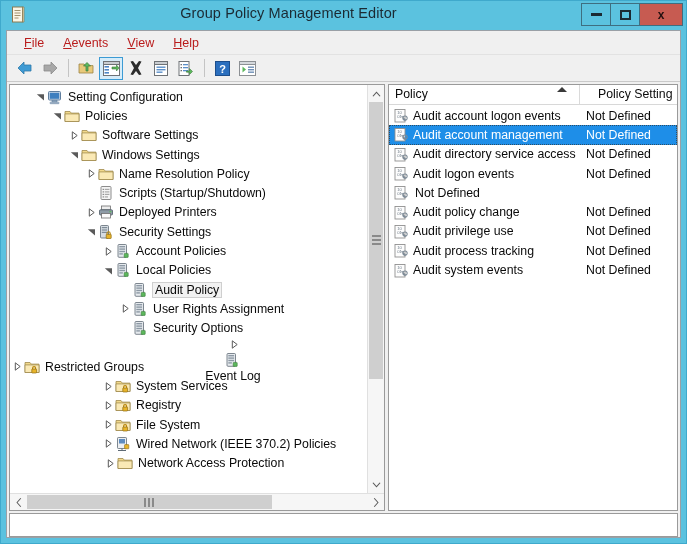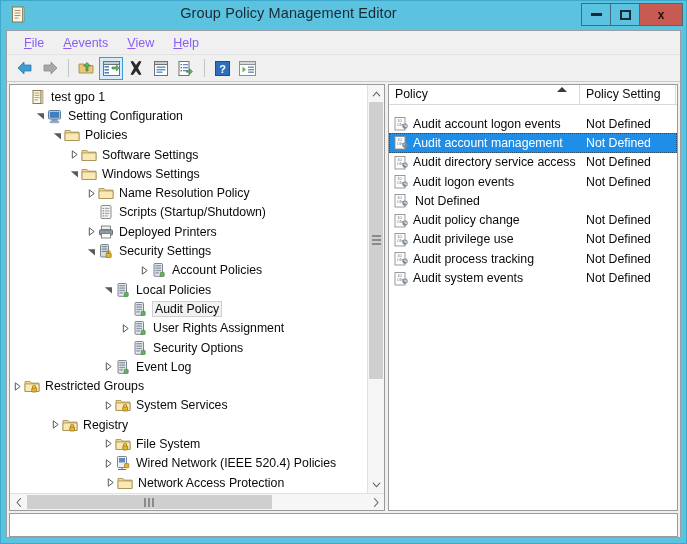--- a/index.html
+++ b/index.html
@@ -67,21 +67,21 @@
 
   
   .menubar {
     height: 24px; flex: 0 0 24px;
     background: #F0F0F0;
     display: flex; align-items: center;
     padding-left: 8px;
     border-bottom: 1px solid #E2E2E2;
   }
   .menuitem {
-    font-size: 12.5px; color: #8b5cf6;
+    font-size: 12.5px; color: #b91c1c;
     padding: 3px 10px 3px 9px;
     cursor: default;
   }
   .menuitem u { text-decoration: underline; }
 
   
   .toolbar {
     height: 27px; flex: 0 0 27px;
     background: #F0F0F0;
     display: flex; align-items: center;
@@ -105,21 +105,21 @@
     overflow: hidden;
   }
   .pane {
     background: #FFFFFF;
     border: 1px solid #9A9A9A;
     position: relative;
     overflow: hidden;
   }
   .pane.left  { width: 376px; flex: 0 0 376px; display: flex; flex-direction: column; }
   .pane-gap   { width: 3px; flex: 0 0 3px; }
-  .pane.right { flex: 1 1 auto; display: flex; flex-direction: column; gap: 8px; }
+  .pane.right { flex: 1 1 auto; display: flex; flex-direction: column; }
 
   
   .tree-wrap { flex: 1 1 auto; display: flex; overflow: hidden; }
   .tree {
     flex: 1 1 auto;
     overflow: hidden;
     padding: 2px 0 0 0;
     background: #fff;
   }
   .tnode {
@@ -190,21 +190,21 @@
   }
   .lv-col {
     font-size: 12.3px; color: #0A0A0A;
     padding: 2px 0 0 6px;
     border-right: 1px solid #DADADA;
     position: relative;
     white-space: nowrap;
     overflow: hidden;
   }
   .lv-col.c1 { width: 191px; flex: 0 0 191px; }
-  .lv-col.c2 { width: 96px; flex: 0 0 96px; }
+  .lv-col.c2 { width: 96px; flex: 0 0 96px; margin-left: 12px; }
   .lv-col.c3 { flex: 1 1 auto; }
   .sortarrow {
     position: absolute; right: 12px; top: 2px;
     width: 0; height: 0;
     border-left: 5px solid transparent;
     border-right: 5px solid transparent;
     border-bottom: 5px solid #3A3A3A;
   }
   .lv-body { flex: 1 1 auto; overflow: hidden; background: #fff; padding-top: 1px; }
   .lrow {
@@ -347,34 +347,20 @@
             </g>
         </svg>
       </div>
     </div>
 
     <div class="panes">
 
       <div class="pane left">
         <div class="tree-wrap">
           <div class="tree" id="tree">
-              <div class="tnode" style="padding-left: 6px;">
-                <span class="tw"></span>
-                <span class="ticon"><svg width="16" height="16" viewBox="0 0 16 16">
-                    <rect x="3" y="1.5" width="8" height="13" fill="#FAF6E6" stroke="#8A7A52"></rect>
-                    <path d="M11 1.5 h2 v13 h-2z" fill="#E4D9B4" stroke="#8A7A52" stroke-width=".6"></path>
-                    <g stroke="#8A7A52" stroke-width=".7">
-                      <line x1="4.5" y1="4" x2="9.5" y2="4"></line>
-                      <line x1="4.5" y1="6.3" x2="9.5" y2="6.3"></line>
-                      <line x1="4.5" y1="8.6" x2="9.5" y2="8.6"></line>
-                      <line x1="4.5" y1="10.9" x2="8" y2="10.9"></line>
-                    </g>
-                  </svg></span>
-                <span class="tlabel">test gpo 1</span>
-              </div>
               <div class="tnode" style="padding-left: 23px;">
                 <span class="tw">
                   <svg width="9" height="9" viewBox="0 0 9 9">
                     <path d="M0.8 2.2 L8 2.2 L8 8.6 Z" fill="#5A5A5A"></path>
                   </svg>
                 </span>
                 <span class="ticon"><svg width="16" height="16" viewBox="0 0 16 16">
                     <rect x="1.5" y="2.5" width="12" height="8.5" rx="1" fill="#C9D8E8" stroke="#5F7E9E"></rect>
                     <rect x="2.8" y="3.8" width="9.4" height="6" fill="#3E7FBF"></rect>
                     <rect x="5" y="11.5" width="5" height="1.6" fill="#9AAFC4" stroke="#5F7E9E" stroke-width=".6"></rect>
@@ -474,21 +460,21 @@
                     <g fill="#7E8B97">
                       <rect x="3.8" y="3" width="5.4" height="1.2"></rect>
                       <rect x="3.8" y="5.4" width="5.4" height="1.2"></rect>
                       <rect x="3.8" y="7.8" width="5.4" height="1.2"></rect>
                     </g>
                     <path d="M9 10.6 v-1.2 a1.6 1.6 0 0 1 3.2 0 v1.2" fill="none" stroke="#B8860B" stroke-width="1.1"></path>
                     <rect x="8.2" y="10.3" width="5" height="4.2" rx=".6" fill="#E8B429" stroke="#8C6A14" stroke-width=".7"></rect>
                   </svg></span>
                 <span class="tlabel">Security Settings</span>
               </div>
-              <div class="tnode" style="padding-left: 91px; margin-left: 36px;">
+              <div class="tnode" style="padding-left: 91px;">
                 <span class="tw">
                   <svg width="9" height="9" viewBox="0 0 9 9">
                     <path d="M2.3 0.8 L7.2 4.5 L2.3 8.2 Z" fill="none" stroke="#5A5A5A" stroke-width="1"></path>
                   </svg>
                 </span>
                 <span class="ticon"><svg width="16" height="16" viewBox="0 0 16 16">
                     <rect x="3" y="1.5" width="8.5" height="12.8" rx="1" fill="#E6EAEE" stroke="#5E6A75" stroke-width=".8"></rect>
                     <g fill="#8D99A5">
                       <rect x="4.3" y="3" width="5.8" height="1.4"></rect>
                       <rect x="4.3" y="5.4" width="5.8" height="1.4"></rect>
@@ -556,21 +542,21 @@
                     <g fill="#8D99A5">
                       <rect x="4.3" y="3" width="5.8" height="1.4"></rect>
                       <rect x="4.3" y="5.4" width="5.8" height="1.4"></rect>
                       <rect x="4.3" y="7.8" width="5.8" height="1.4"></rect>
                       <rect x="4.3" y="10.2" width="3.6" height="1.4"></rect>
                     </g>
                     <rect x="9.2" y="10.4" width="4" height="4" rx=".5" fill="#5CB85C" stroke="#3C7A3C" stroke-width=".6"></rect>
                   </svg></span>
                 <span class="tlabel">Security Options</span>
               </div>
-              <div class="tnode" style="padding-left: 91px;">
+              <div class="tnode" style="padding-left: 91px; flex-direction: column;">
                 <span class="tw">
                   <svg width="9" height="9" viewBox="0 0 9 9">
                     <path d="M2.3 0.8 L7.2 4.5 L2.3 8.2 Z" fill="none" stroke="#5A5A5A" stroke-width="1"></path>
                   </svg>
                 </span>
                 <span class="ticon"><svg width="16" height="16" viewBox="0 0 16 16">
                     <rect x="3" y="1.5" width="8.5" height="12.8" rx="1" fill="#E6EAEE" stroke="#5E6A75" stroke-width=".8"></rect>
                     <g fill="#8D99A5">
                       <rect x="4.3" y="3" width="5.8" height="1.4"></rect>
                       <rect x="4.3" y="5.4" width="5.8" height="1.4"></rect>
@@ -602,21 +588,21 @@
                   </svg>
                 </span>
                 <span class="ticon"><svg width="16" height="16" viewBox="0 0 16 16">
                     <path d="M1 3.5 h5 l1.3 1.6 H15 V13.5 H1 Z" fill="#F2D98B" stroke="#A08A4E" stroke-width=".8"></path>
                     <path d="M1 5.9 H15 V13.5 H1 Z" fill="#FAE9B5" stroke="#A08A4E" stroke-width=".8"></path>
                     <path d="M8.6 10.2 v-1.1 a1.5 1.5 0 0 1 3 0 v1.1" fill="none" stroke="#B8860B" stroke-width="1.1"></path>
                     <rect x="7.8" y="10" width="4.8" height="4" rx=".6" fill="#E8B429" stroke="#8C6A14" stroke-width=".7"></rect>
                   </svg></span>
                 <span class="tlabel">System Services</span>
               </div>
-              <div class="tnode" style="padding-left: 38px;">
+              <div class="tnode" style="padding-left: 91px;">
                 <span class="tw">
                   <svg width="9" height="9" viewBox="0 0 9 9">
                     <path d="M2.3 0.8 L7.2 4.5 L2.3 8.2 Z" fill="none" stroke="#5A5A5A" stroke-width="1"></path>
                   </svg>
                 </span>
                 <span class="ticon"><svg width="16" height="16" viewBox="0 0 16 16">
                     <path d="M1 3.5 h5 l1.3 1.6 H15 V13.5 H1 Z" fill="#F2D98B" stroke="#A08A4E" stroke-width=".8"></path>
                     <path d="M1 5.9 H15 V13.5 H1 Z" fill="#FAE9B5" stroke="#A08A4E" stroke-width=".8"></path>
                     <path d="M8.6 10.2 v-1.1 a1.5 1.5 0 0 1 3 0 v1.1" fill="none" stroke="#B8860B" stroke-width="1.1"></path>
                     <rect x="7.8" y="10" width="4.8" height="4" rx=".6" fill="#E8B429" stroke="#8C6A14" stroke-width=".7"></rect>
@@ -642,21 +628,21 @@
                   <svg width="9" height="9" viewBox="0 0 9 9">
                     <path d="M2.3 0.8 L7.2 4.5 L2.3 8.2 Z" fill="none" stroke="#5A5A5A" stroke-width="1"></path>
                   </svg>
                 </span>
                 <span class="ticon"><svg width="16" height="16" viewBox="0 0 16 16">
                     <rect x="2.5" y="1.5" width="9" height="11" rx=".8" fill="#EDEFF1" stroke="#5E6A75" stroke-width=".8"></rect>
                     <rect x="4" y="3" width="6" height="4.5" fill="#5E8CC0"></rect>
                     <path d="M7 12.5 v2 M3 14.5 h8" stroke="#5E6A75" stroke-width="1"></path>
                     <rect x="9.6" y="8.6" width="4.2" height="4.2" rx=".5" fill="#E8B429" stroke="#8C6A14" stroke-width=".6"></rect>
                   </svg></span>
-                <span class="tlabel">Wired Network (IEEE 520.4) Policies</span>
+                <span class="tlabel">Wired Network (IEEE 370.2) Policies</span>
               </div>
               <div class="tnode" style="padding-left: 93px;">
                 <span class="tw">
                   <svg width="9" height="9" viewBox="0 0 9 9">
                     <path d="M2.3 0.8 L7.2 4.5 L2.3 8.2 Z" fill="none" stroke="#5A5A5A" stroke-width="1"></path>
                   </svg>
                 </span>
                 <span class="ticon"><svg width="16" height="16" viewBox="0 0 16 16">
                     <path d="M1 3.5 h5 l1.3 1.6 H15 V13.5 H1 Z" fill="#F2D98B" stroke="#A08A4E" stroke-width=".8"></path>
                     <path d="M1 5.9 H15 V13.5 H1 Z" fill="#FAE9B5" stroke="#A08A4E" stroke-width=".8"></path>

